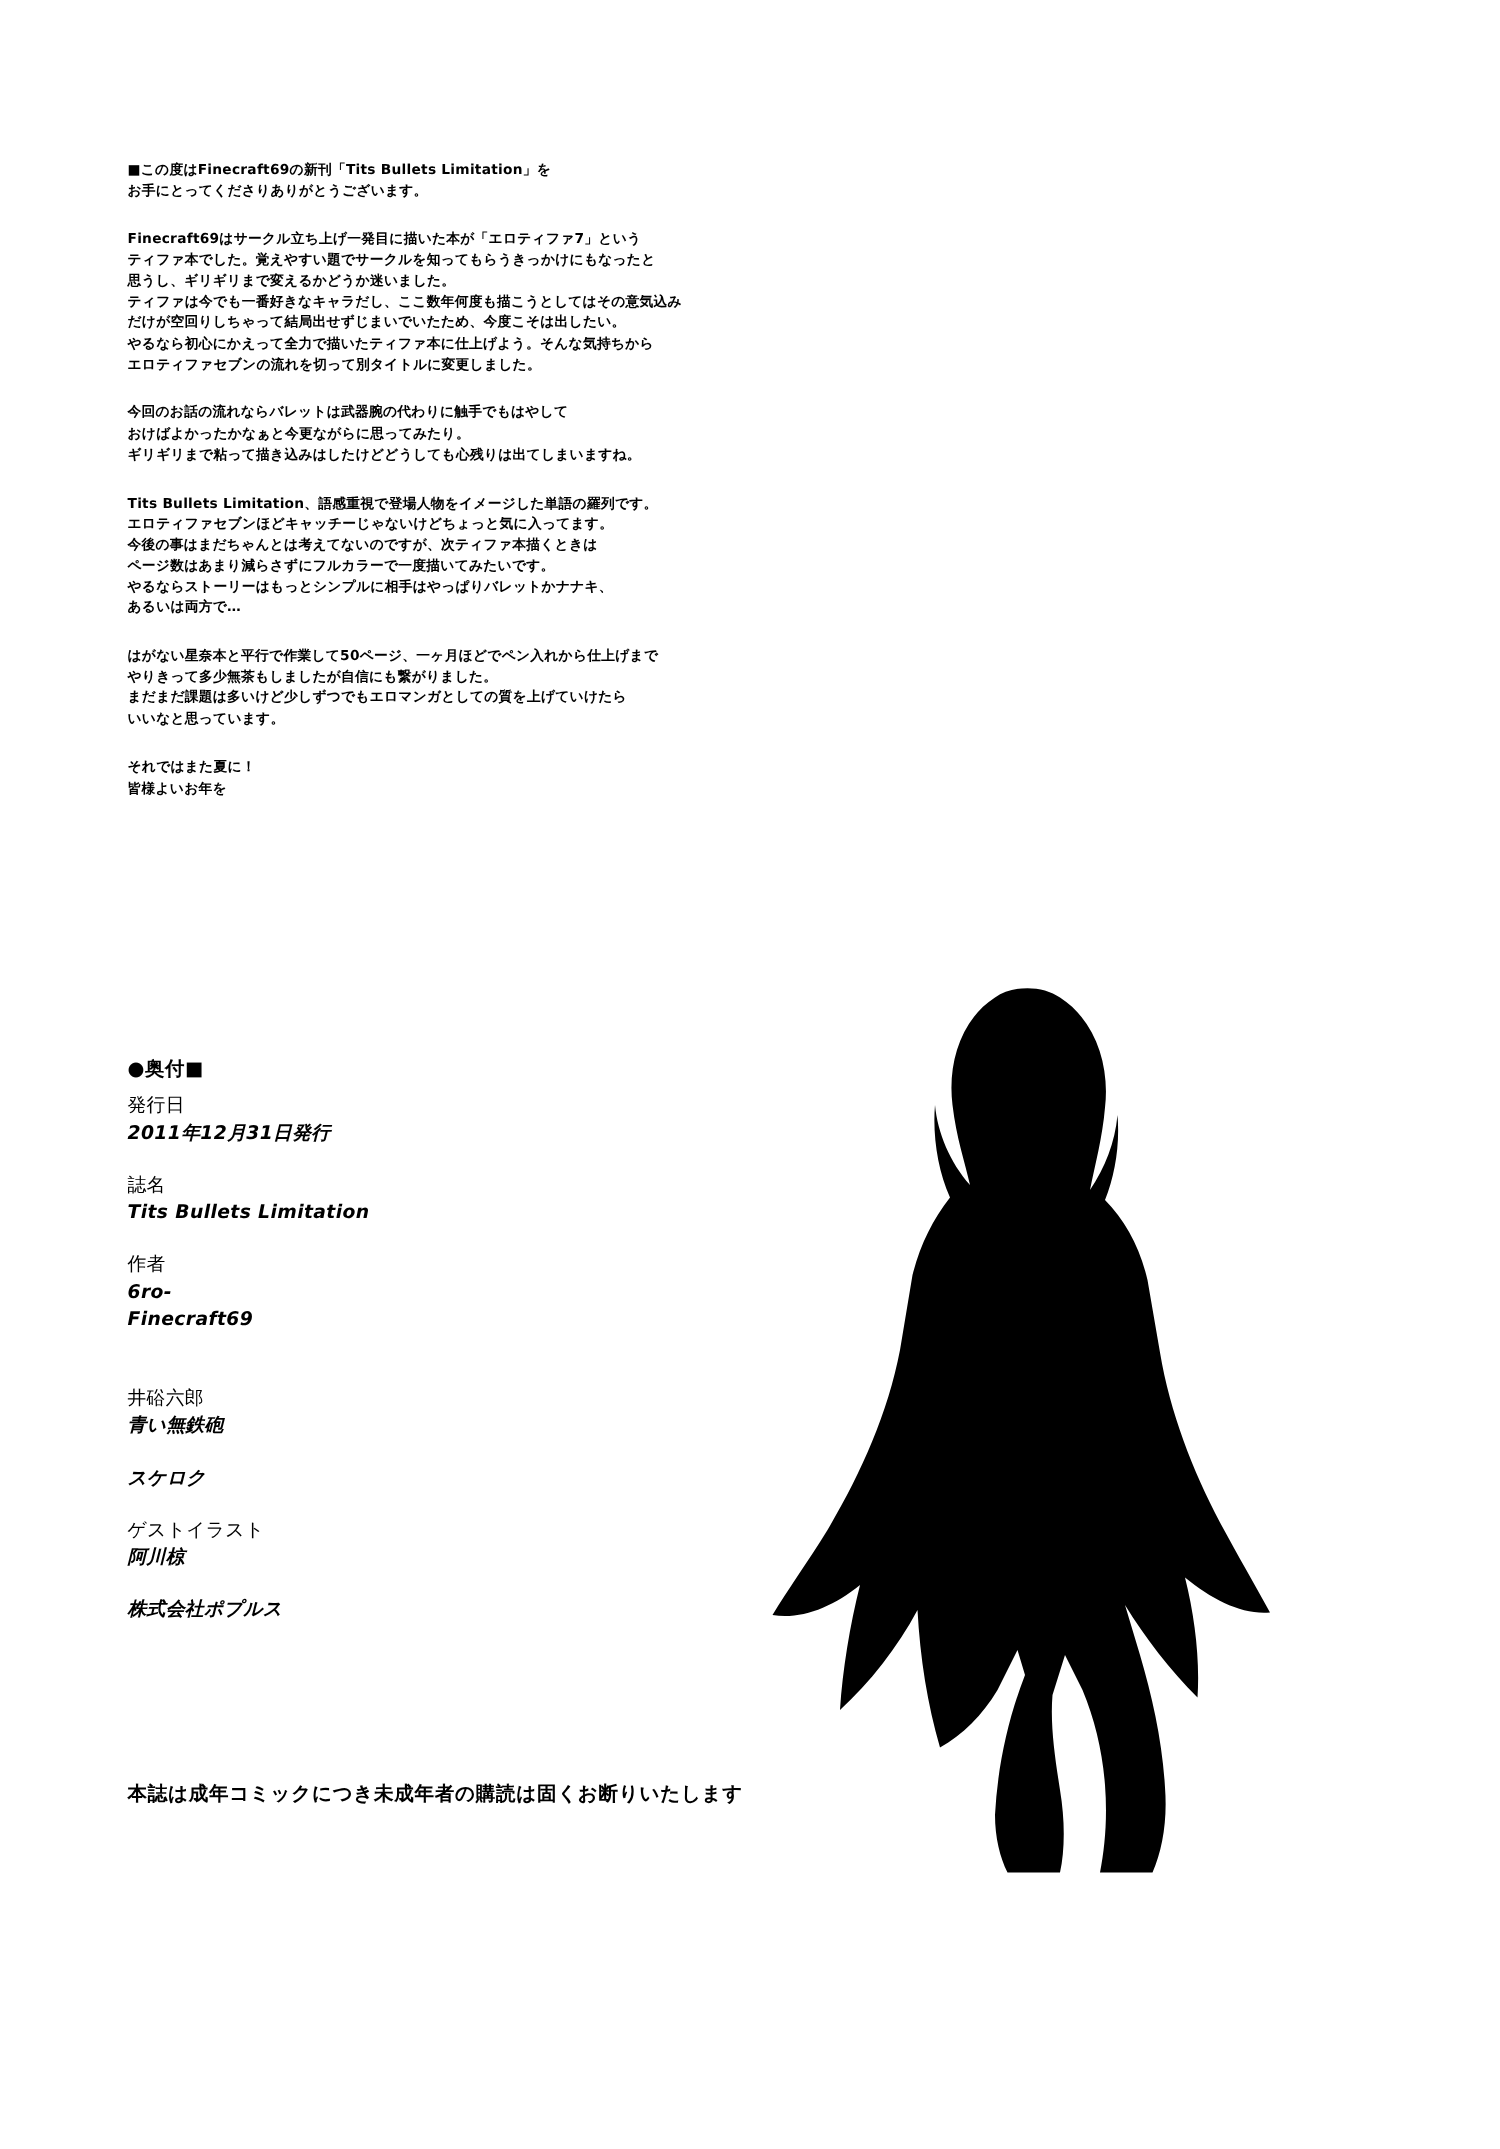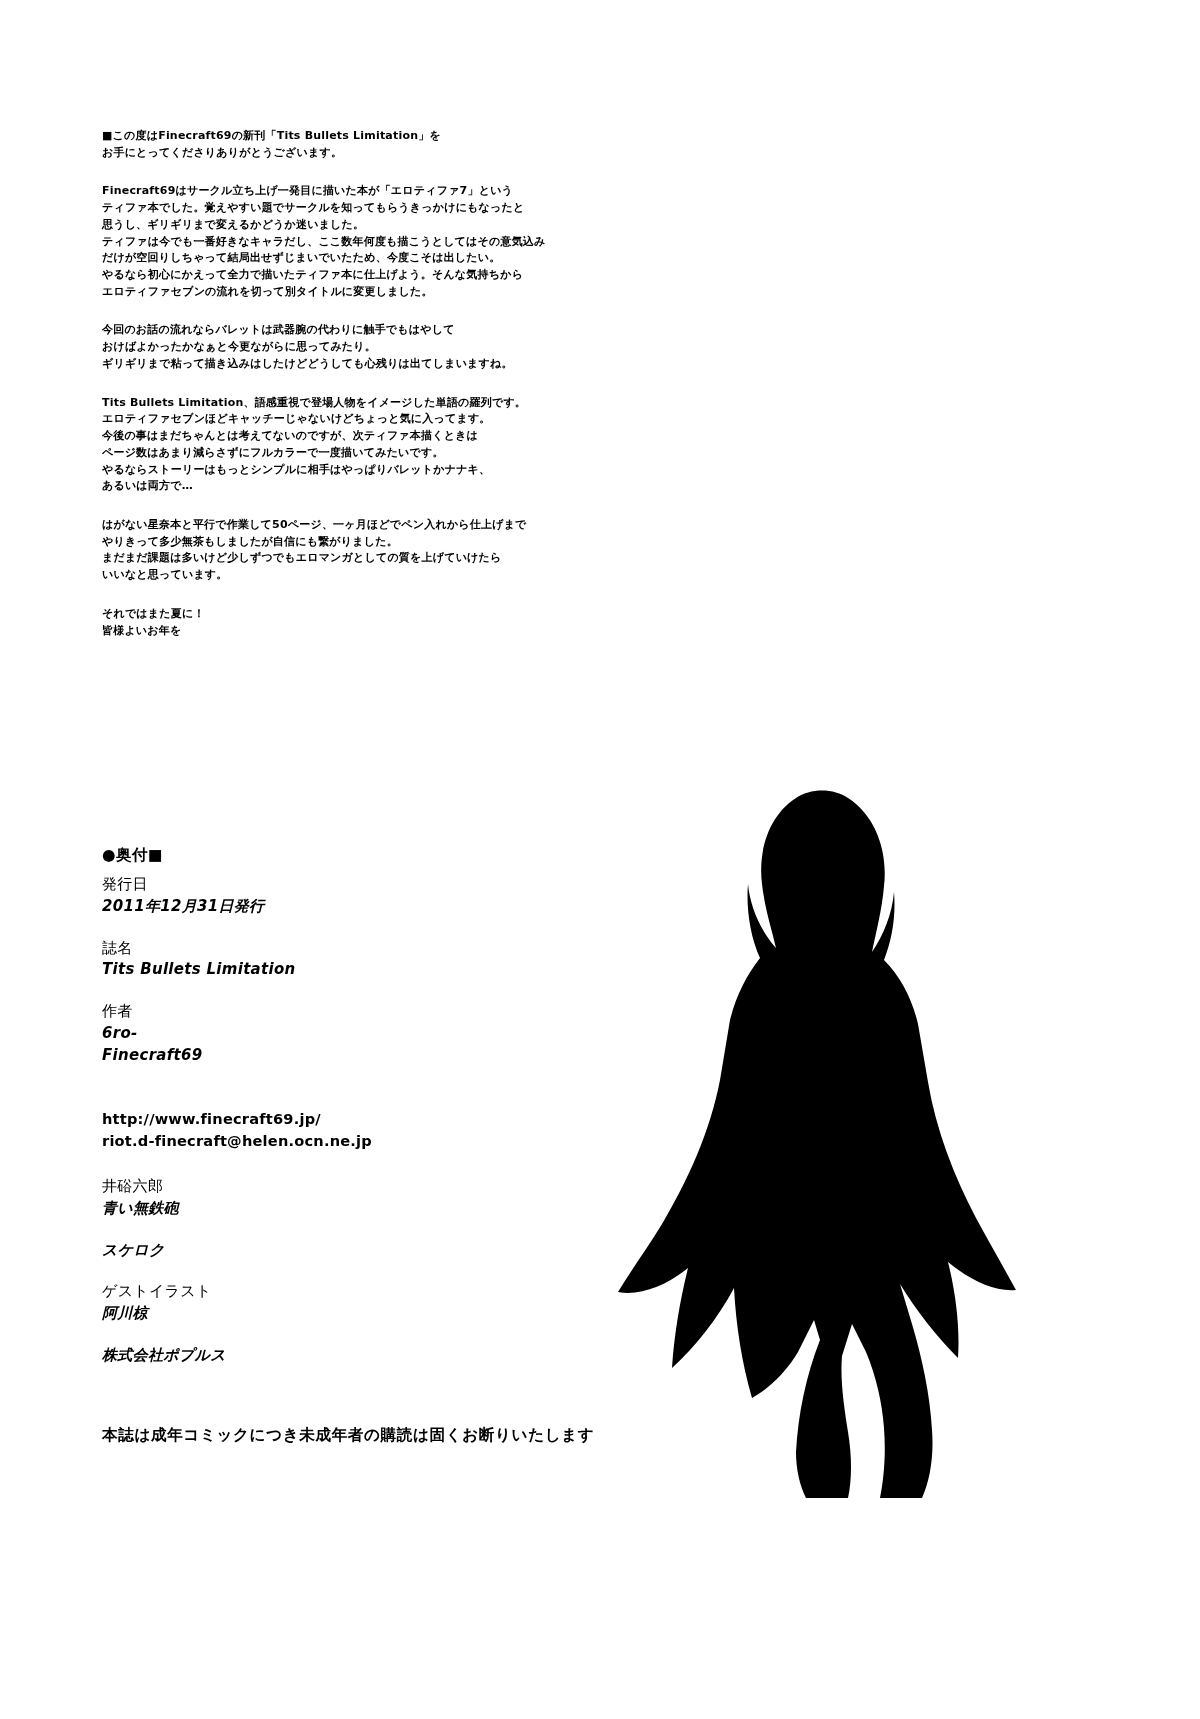--- a/index.html
+++ b/index.html
@@ -141,22 +141,20 @@
   </div>
 
   <div class="field">
     <p class="field-label">作者</p>
     <p class="field-value">6ro-
 Finecraft69</p>
   </div>
 
   <div class="spacer-lg"></div>
 
-  <p class="contact">http://www.finecraft69.jp/
-riot.d-finecraft@helen.ocn.ne.jp</p>
 
   <div class="field">
     <p class="field-label">井硲六郎</p>
     <p class="field-value">青い無鉄砲</p>
   </div>
 
   <div class="field">
     <p class="field-value">スケロク</p>
   </div>
 

